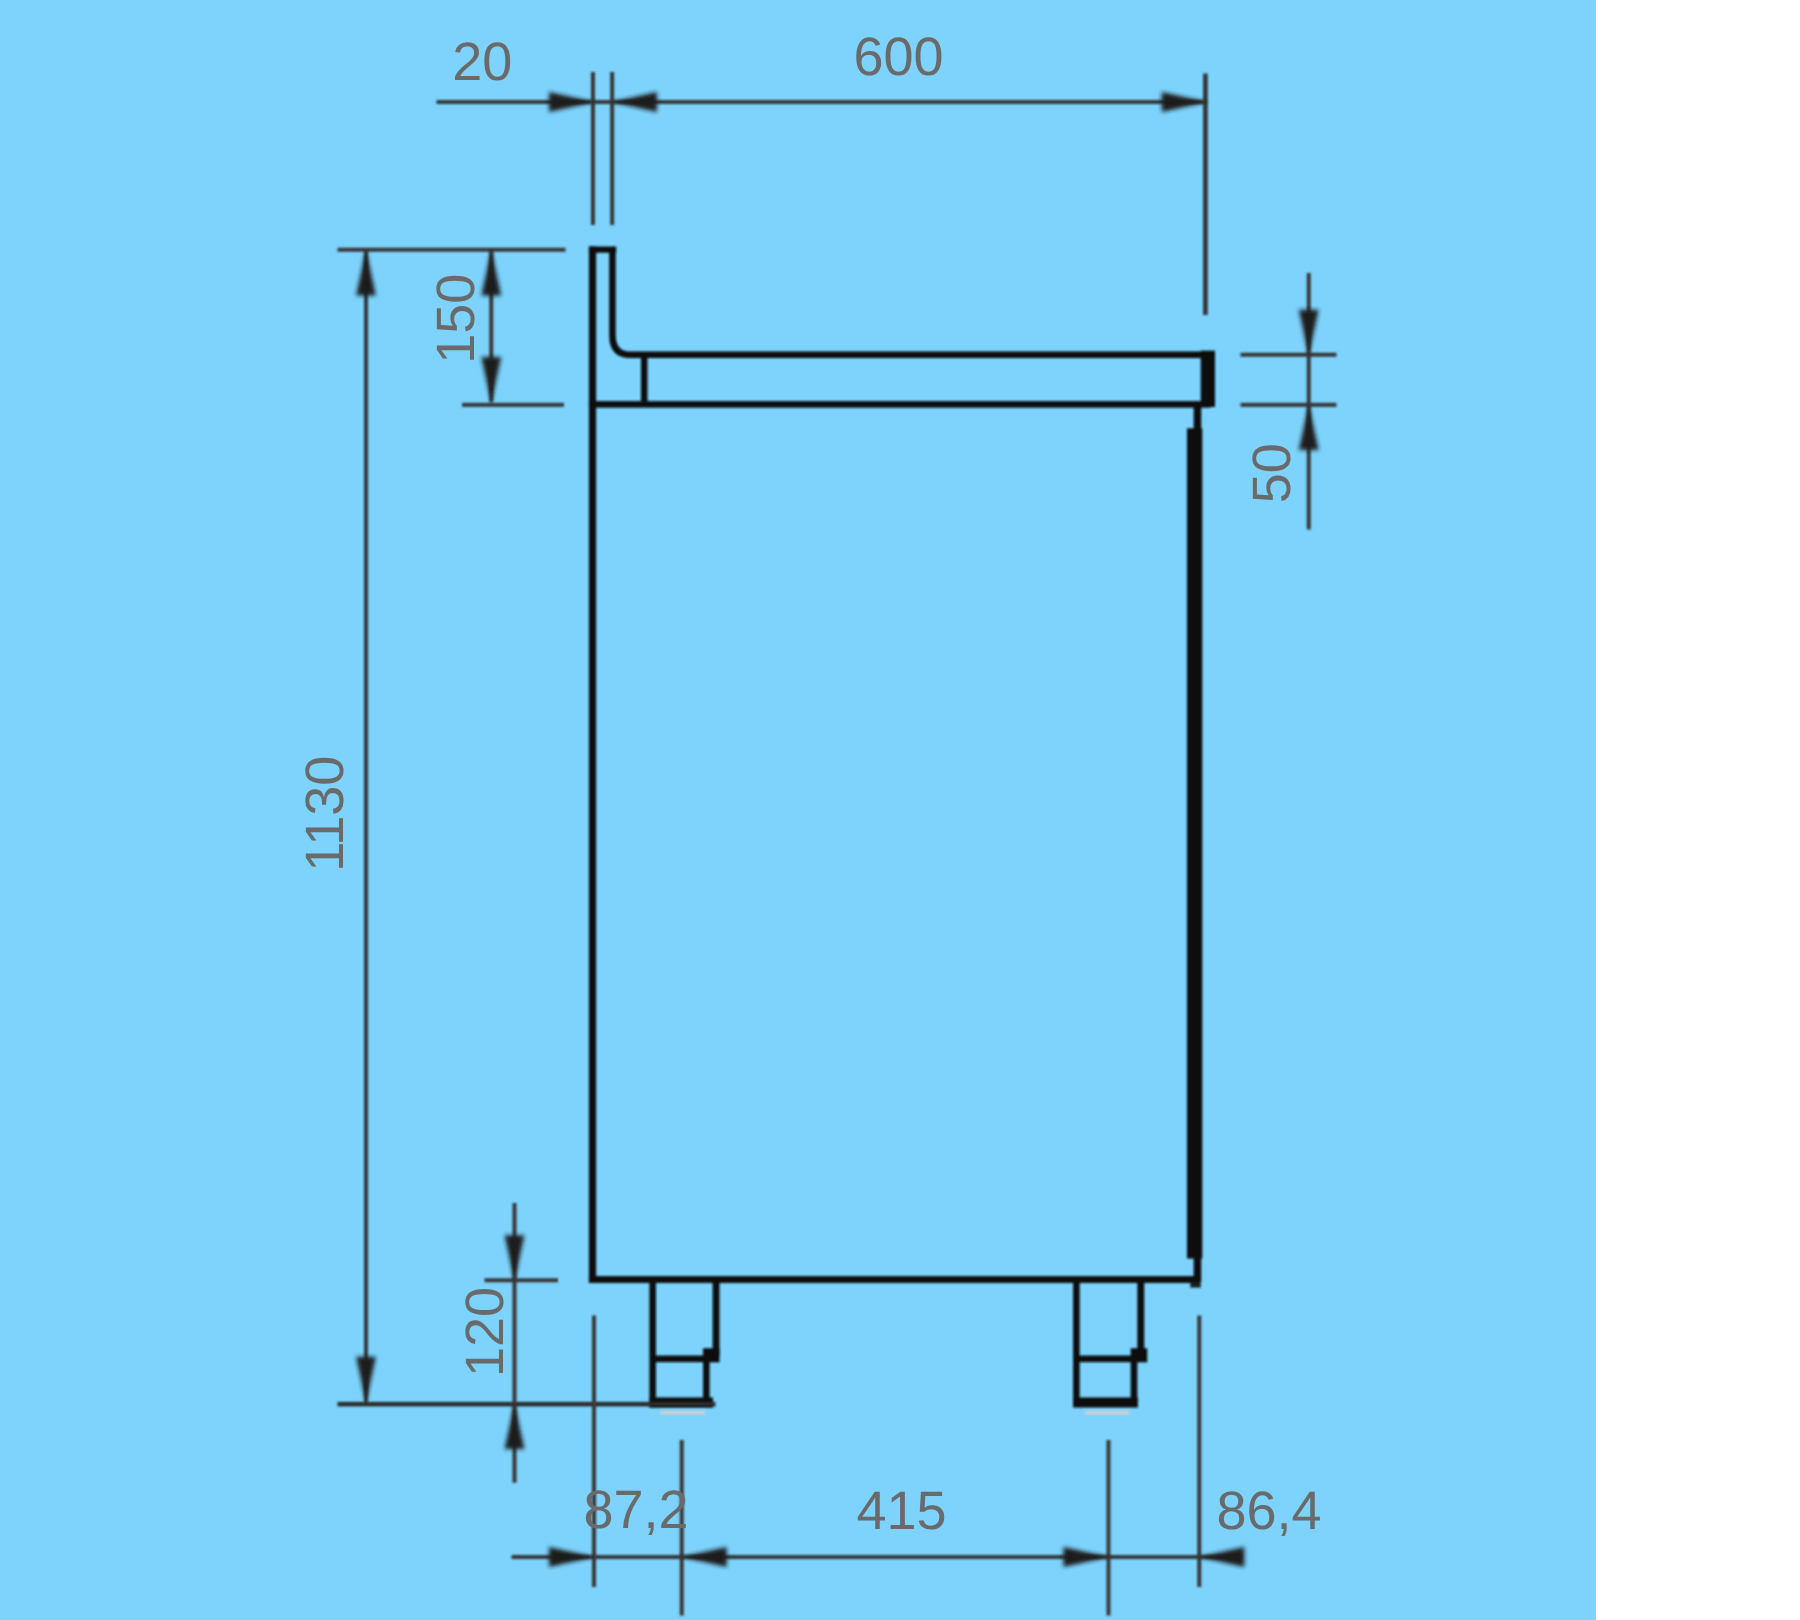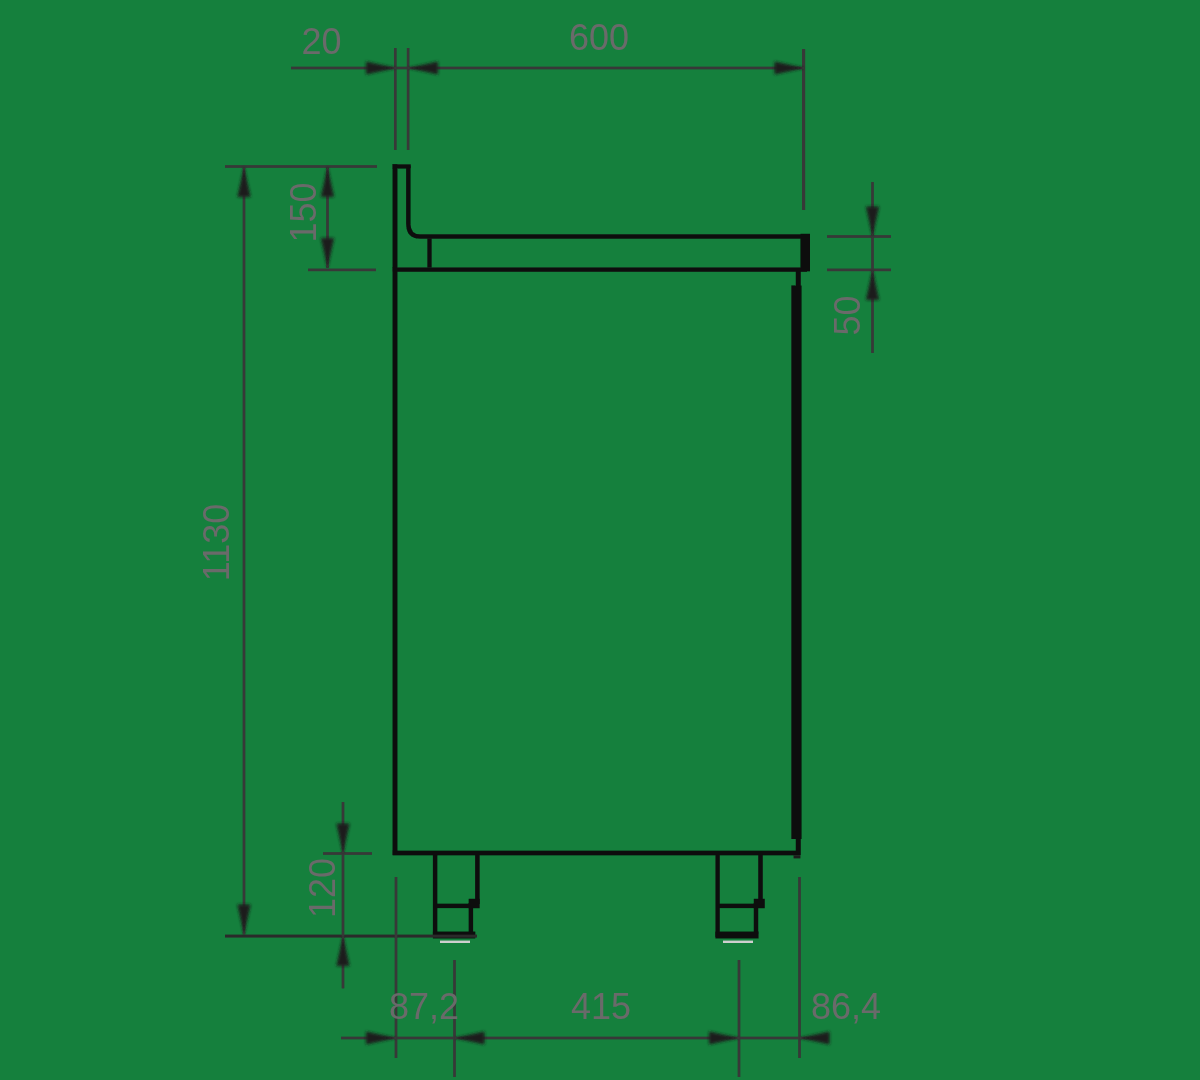--- a/index.html
+++ b/index.html
@@ -1,16 +1,16 @@
 <!DOCTYPE html>
 <html><head>
 <meta charset="utf-8">
 <style>
   html,body{margin:0;padding:0;background:#ffffff;}
-  .wrap{width:1200px;height:1080px;position:relative;overflow:hidden;background:#15803d;}
+  .wrap{width:1064px;height:1080px;position:relative;overflow:hidden;background:#7dd3fc;}
   svg{display:block;}
   text{font-family:"Liberation Sans", sans-serif;fill:#6a6a6a;font-size:36px;}
 </style>
 </head>
 <body>
 <div class="wrap">
 <svg width="1200" height="1080" viewBox="0 0 1200 1080">
   <defs>
     <filter id="soft" x="-40%" y="-40%" width="180%" height="180%">
       <feGaussianBlur stdDeviation="1.35"></feGaussianBlur>

